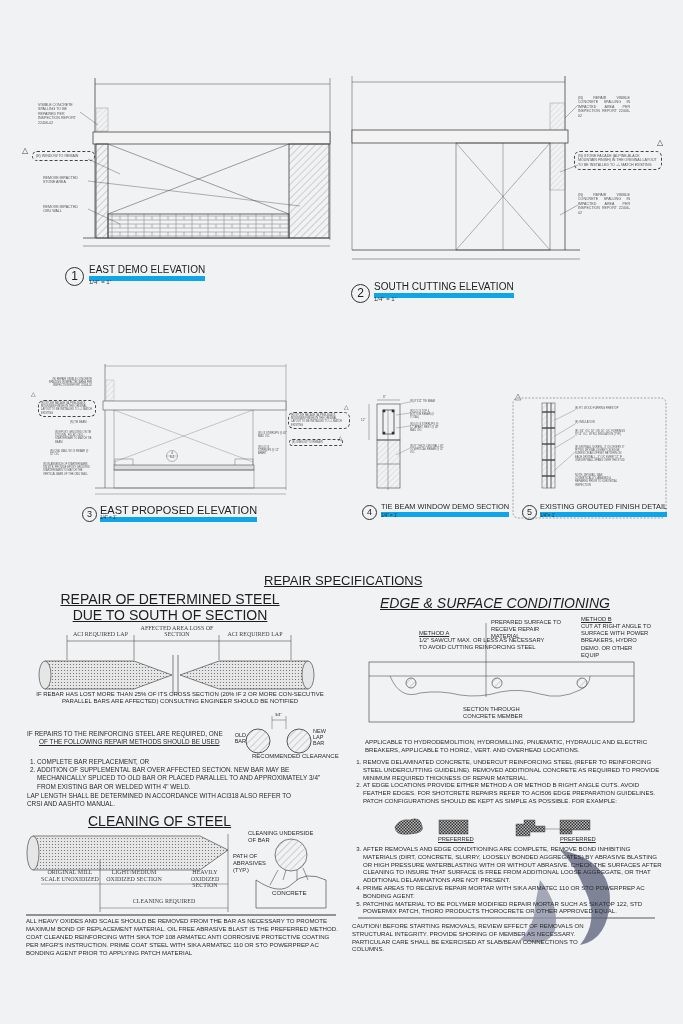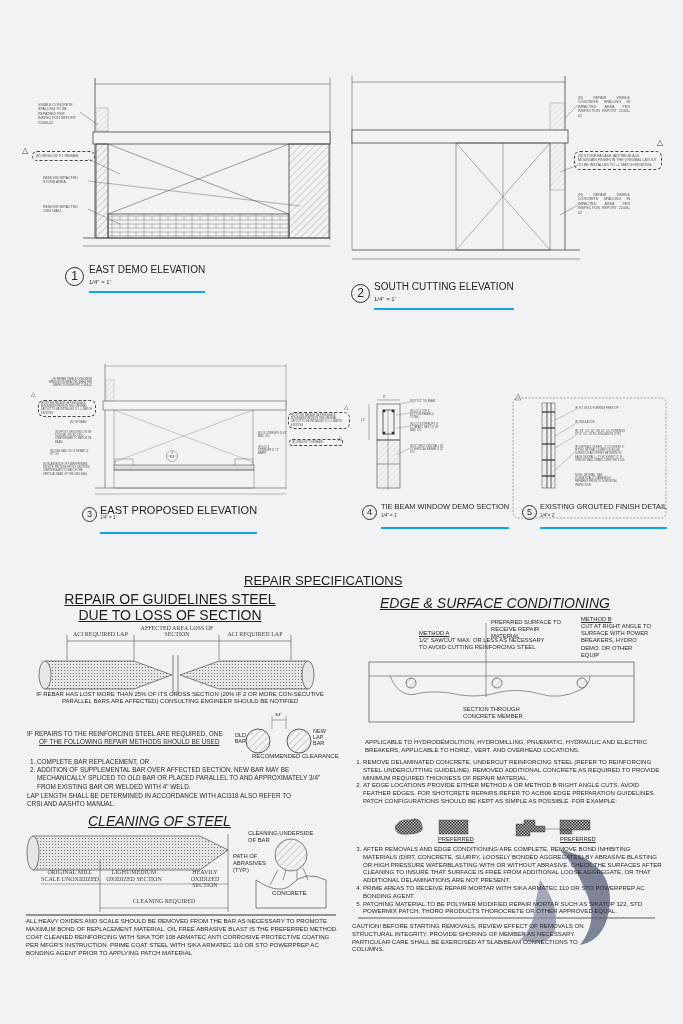--- a/index.html
+++ b/index.html
@@ -4,21 +4,21 @@
 <style>
   html,body{margin:0;padding:0;}
   body{width:683px;height:1024px;background:#f1f2f4;position:relative;overflow:hidden;font-family:"Liberation Sans",sans-serif;color:#222;}
   .abs{position:absolute;}
   svg.draw{position:absolute;left:0;top:0;}
   .note{position:absolute;font-size:3.6px;line-height:4.4px;color:#555;text-transform:uppercase;}
   .note.j{text-align:justify;}
   .cloud{border:1px dashed #444;border-radius:6px;padding:2px 3px;}
   .title-block{position:absolute;}
   .title-num{position:absolute;width:17px;height:17px;border:1.2px solid #333;border-radius:50%;font-size:12px;line-height:17px;text-align:center;color:#222;}
-  .title-text{position:absolute;font-size:10px;color:#222;white-space:nowrap;border-bottom:2px solid #0ea5e9;padding-bottom:16px;}
+  .title-text{position:absolute;font-size:10px;color:#222;white-space:nowrap;border-bottom:5px solid #0ea5e9;padding-bottom:1px;}
   .title-scale{position:absolute;font-size:6px;color:#333;white-space:nowrap;}
   .h-main{position:absolute;font-size:13px;color:#1d1d1d;text-decoration:underline;white-space:nowrap;}
   .h-sec{position:absolute;font-size:14px;color:#1d1d1d;text-decoration:underline;white-space:nowrap;text-align:center;}
   .spec{position:absolute;font-size:6.4px;line-height:8.2px;color:#2a2a2a;text-transform:uppercase;}
   .spec ol{margin:0;padding-left:10px;}
   .spec li{margin:0;}
   .u{text-decoration:underline;}
   .serif{font-family:"Liberation Serif",serif;font-size:6px;color:#444;position:absolute;white-space:nowrap;text-align:center;}
   .lbl{position:absolute;font-size:6.2px;color:#2a2a2a;line-height:7.4px;white-space:nowrap;}
 </style>
@@ -269,24 +269,24 @@
 <div class="note j" style="left:575px;top:430px;width:50px;font-size:2.6px;line-height:3.2px;">(E) 3/4" O/C 16" ON 16" O/C FURRINGS @ 16" O.C. W/ R-5 INSULATION (TYP.)</div>
 <div class="note" style="left:575px;top:446px;width:52px;font-size:2.6px;line-height:3.2px;">(E) DRYWALL SCREW - 3" O/C EVERY 8" IF TWO DRYWALLS MEET ON EDGE SCREW ON AN OFFSET PATTERN ON EACH DRYWALL - 3" O/C EVERY 12" IF ONE DRYWALL SPANS OVER THE STUD</div>
 <div class="note" style="left:575px;top:474px;width:46px;font-size:2.6px;line-height:3.2px;">NOTE: DRYWALL WAS COSMETICALLY DAMAGED &amp; REPAIRED PRIOR TO OUR INITIAL INSPECTION</div>
 
 <div class="title-block">
   <div class="title-num" style="left:522px;top:505px;width:13px;height:13px;line-height:13px;font-size:9px;">5</div>
   <div class="title-text" style="left:540px;top:502px;font-size:7.4px;">EXISTING GROUTED FINISH DETAIL</div>
   <div class="title-scale" style="left:540px;top:513px;font-size:4.5px;">1/4"= 1'</div>
 </div>
 
-<div class="h-main" style="left:244px;top:573px;">REPAIR SPECIFICATIONS</div>
-
-<div class="h-sec" style="left:50px;top:591px;width:240px;">REPAIR OF GUIDELINES STEEL</div>
-<div class="h-sec" style="left:50px;top:607px;width:240px;">DUE TO LOSS OF SECTION</div>
+<div class="h-main" style="left:264px;top:573px;">REPAIR SPECIFICATIONS</div>
+
+<div class="h-sec" style="left:50px;top:591px;width:240px;">REPAIR OF DETERMINED STEEL</div>
+<div class="h-sec" style="left:50px;top:607px;width:240px;">DUE TO SOUTH OF SECTION</div>
 <div class="serif" style="left:67px;top:631px;width:67px;">ACI REQUIRED LAP</div>
 <div class="serif" style="left:140px;top:625px;width:74px;white-space:normal;line-height:6px;">AFFECTED AREA LOSS OF SECTION</div>
 <div class="serif" style="left:219px;top:631px;width:72px;">ACI REQUIRED LAP</div>
 <div class="spec" style="left:30px;top:691px;width:300px;text-align:center;font-size:6px;line-height:7.4px;">IF REBAR HAS LOST MORE THAN 25% OF ITS CROSS SECTION (20% IF 2 OR MORE CON-SECUTIVE PARALLEL BARS ARE AFFECTED) CONSULTING ENGINEER SHOULD BE NOTIFIED</div>
 
 <div class="spec" style="left:27px;top:730px;width:220px;">
   <div>IF REPAIRS TO THE REINFORCING STEEL ARE REQUIRED, ONE</div>
   <div class="u" style="padding-left:12px;">OF THE FOLLOWING REPAIR METHODS SHOULD BE USED</div>
 </div>
 <div class="lbl" style="left:230px;top:732px;text-align:right;width:16px;white-space:normal;font-size:5.5px;line-height:6px;">OLD BAR</div>
@@ -295,21 +295,21 @@
 <div class="lbl" style="left:252px;top:753px;font-size:6px;">RECOMMENDED CLEARANCE</div>
 
 <div class="spec" style="left:27px;top:758px;width:310px;">
   <ol>
     <li>COMPLETE BAR REPLACEMENT, OR</li>
     <li>ADDITION OF SUPPLEMENTAL BAR OVER AFFECTED SECTION. NEW BAR MAY BE MECHANICALLY SPLICED TO OLD BAR OR PLACED PARALLEL TO AND APPROXIMATELY 3/4" FROM EXISTING BAR OR WELDED WITH 4" WELD.</li>
   </ol>
 </div>
 <div class="spec" style="left:27px;top:792px;width:280px;">LAP LENGTH SHALL BE DETERMINED IN ACCORDANCE WITH ACI318 ALSO REFER TO CRSI AND AASHTO MANUAL.</div>
 
-<div class="h-sec" style="left:88px;top:813px;width:140px;font-style:italic;">CLEANING OF STEEL</div>
+<div class="h-sec" style="left:88px;top:813px;width:140px;">CLEANING OF STEEL</div>
 <div class="serif" style="left:40px;top:869px;width:60px;white-space:normal;line-height:6.5px;">ORIGINAL MILL SCALE UNOXIDIZED</div>
 <div class="serif" style="left:104px;top:869px;width:60px;white-space:normal;line-height:6.5px;">LIGHT/MEDIUM OXIDIZED SECTION</div>
 <div class="serif" style="left:182px;top:869px;width:46px;white-space:normal;line-height:6.5px;">HEAVILY OXIDIZED SECTION</div>
 <div class="serif" style="left:100px;top:898px;width:128px;">CLEANING REQUIRED</div>
 <div class="lbl" style="left:248px;top:830px;width:75px;white-space:normal;font-size:5.8px;line-height:6.8px;">CLEANING UNDERSIDE OF BAR</div>
 <div class="lbl" style="left:233px;top:853px;width:36px;white-space:normal;font-size:5.8px;line-height:7.2px;">PATH OF ABRASIVES (TYP.)</div>
 <div class="lbl" style="left:272px;top:889px;">CONCRETE</div>
 <div class="spec" style="left:26px;top:917px;width:312px;font-size:6.1px;line-height:8px;">ALL HEAVY OXIDES AND SCALE SHOULD BE REMOVED FROM THE BAR AS NECESSARY TO PROMOTE MAXIMUM BOND OF REPLACEMENT MATERIAL. OIL FREE ABRASIVE BLAST IS THE PREFERRED METHOD. COAT CLEANED REINFORCING WITH SIKA TOP 108 ARMATEC ANTI CORROSIVE PROTECTIVE COATING PER MFGR'S INSTRUCTION. PRIME COAT STEEL WITH SIKA ARMATEC 110 OR STO POWERPREP AC BONDING AGENT PRIOR TO APPLYING PATCH MATERIAL</div>
 
 <div class="h-sec" style="left:380px;top:595px;width:230px;font-style:italic;">EDGE &amp; SURFACE CONDITIONING</div>

